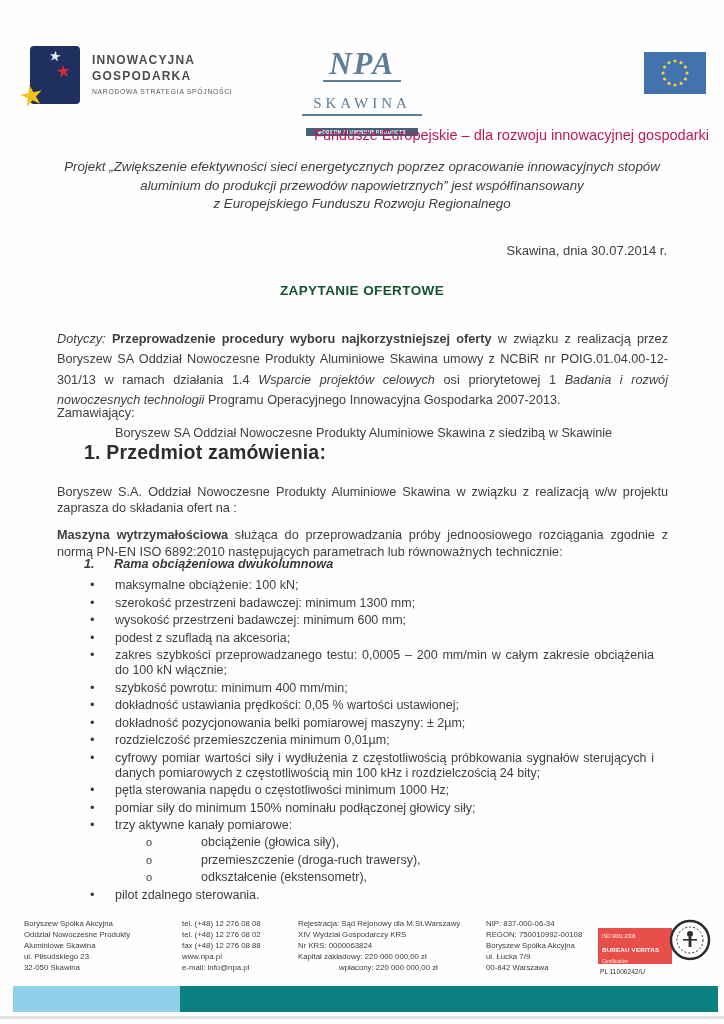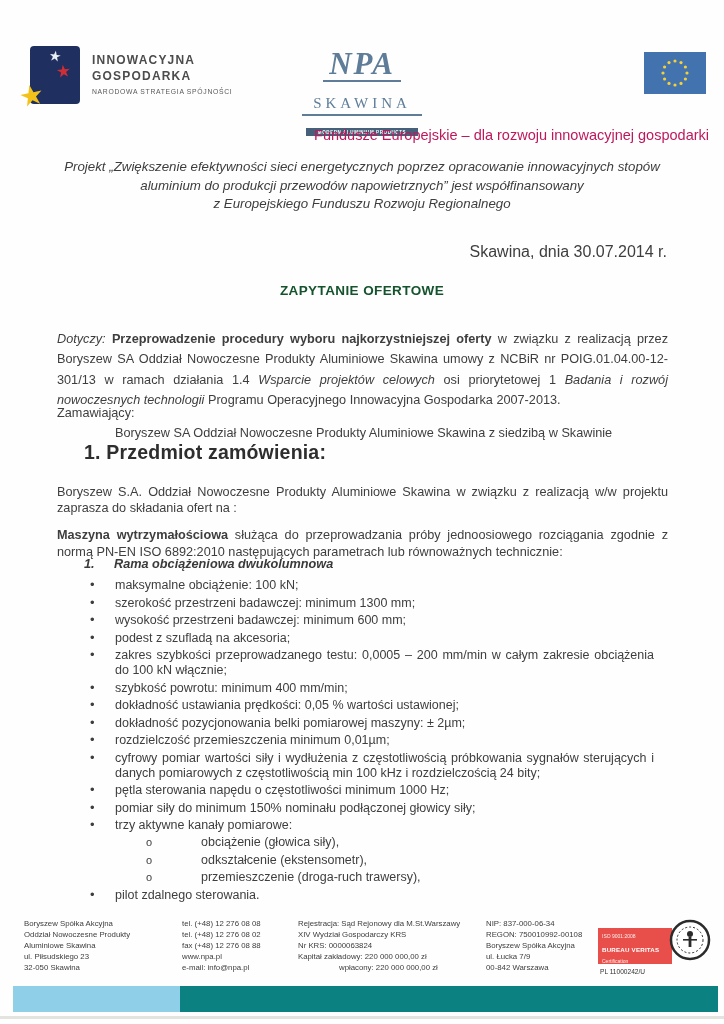--- a/index.html
+++ b/index.html
@@ -33,21 +33,21 @@
 
   .logo-eu{position:absolute;right:18px;top:52px;display:flex;align-items:flex-start;}
   .eu-text{text-align:right;margin-right:8px;padding-top:4px;color:#4c4c4c;}
   .eu-l1{font-weight:bold;font-size:9.5px;line-height:12px;}
   .eu-l2{font-size:8.5px;line-height:11px;}
   .eu-flag{width:62px;height:42px;flex:0 0 auto;}
 
   
   .tagline{position:absolute;top:127px;left:0;right:15px;text-align:right;font-size:14.5px;color:#be185d;}
   .project{position:absolute;top:158px;left:40px;right:40px;text-align:center;font-style:italic;font-size:13.3px;line-height:18.5px;color:#3d3d3d;}
-  .date-line{position:absolute;top:243px;right:57px;font-size:16px;}
+  .date-line{position:absolute;top:243px;right:57px;font-size:13px;}
   .doc-title{position:absolute;top:283px;left:0;right:0;text-align:center;font-weight:bold;font-size:13.5px;letter-spacing:.4px;color:#14532d;}
 
   
   .para{font-size:12.7px;text-align:justify;}
   .dotyczy{position:absolute;top:316px;left:57px;width:611px;line-height:20.5px;}
   .dotyczy .lbl{font-style:italic;}
   .dotyczy .b{font-weight:bold;}
   .dotyczy .i{font-style:italic;}
 
   .zamawiajacy{position:absolute;top:404px;left:57px;font-size:12.7px;line-height:18px;}
@@ -173,22 +173,22 @@
       <li>dokładność ustawiania prędkości: 0,05 % wartości ustawionej;</li>
       <li>dokładność pozycjonowania belki pomiarowej maszyny: ± 2µm;</li>
       <li>rozdzielczość przemieszczenia minimum 0,01µm;</li>
       <li>cyfrowy pomiar wartości siły i wydłużenia z częstotliwością próbkowania sygnałów sterujących i danych pomiarowych z częstotliwością min 100 kHz i rozdzielczością 24 bity;</li>
       <li>pętla sterowania napędu o częstotliwości minimum 1000 Hz;</li>
       <li>pomiar siły do minimum 150% nominału podłączonej głowicy siły;</li>
       <li>
         <span>trzy aktywne kanały pomiarowe:</span>
         <ul class="sub-list">
           <li>obciążenie (głowica siły),</li>
+          <li>przemieszczenie (droga-ruch trawersy),</li>
           <li>odkształcenie (ekstensometr),</li>
-          <li>przemieszczenie (droga-ruch trawersy),</li>
         </ul>
       </li>
       <li>pilot zdalnego sterowania.</li>
     </ul>
   </div>
 
   <div class="footer">
     <div class="fcol fcol1">
       <div>Boryszew Spółka Akcyjna</div>
       <div>Oddział Nowoczesne Produkty</div>

